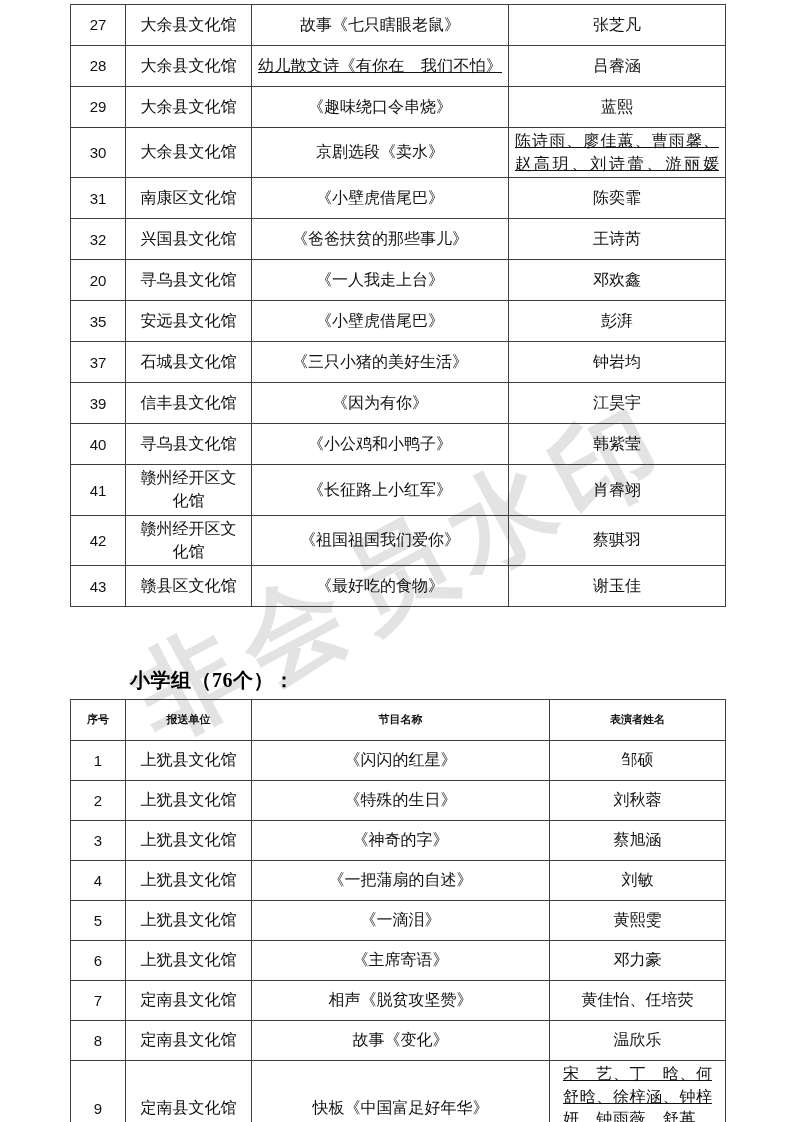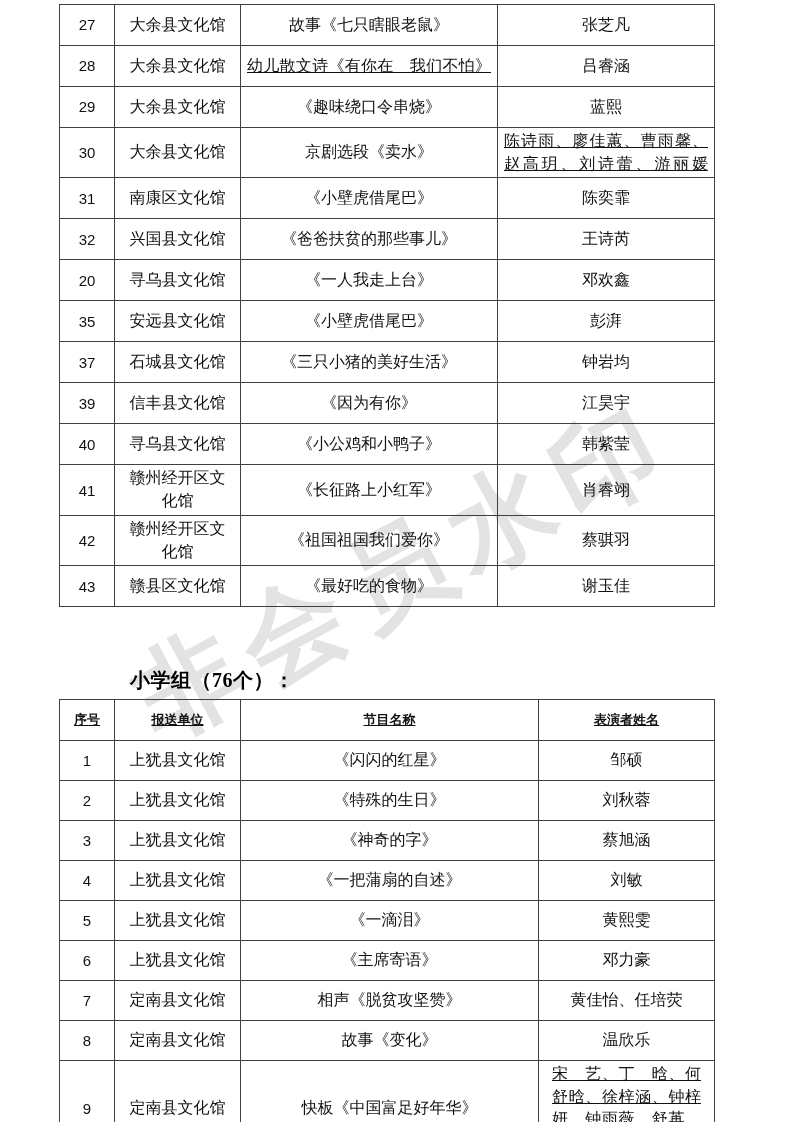--- a/index.html
+++ b/index.html
@@ -21,21 +21,21 @@
     letter-spacing:14px;
     font-weight:bold;
     color:#d2d2d2;
     opacity:0.6;
     white-space:nowrap;
     z-index:0;
     user-select:none;
   }
   table.grid{
     position:absolute;
-    left:59px;
+    left:70px;
     border-collapse:collapse;
     table-layout:fixed;
     width:655px;
     z-index:1;
     background:transparent;
   }
   table.t1{top:4px;}
   table.t2{top:699px;}
   .t1 col.c1,.t2 col.c1{width:55px;}
   .t1 col.c2,.t2 col.c2{width:126px;}
@@ -48,21 +48,21 @@
     text-align:center;
     vertical-align:middle;
     font-size:16px;
     line-height:1.42;
     padding:2px 6px;
     word-break:break-all;
     background:transparent;
   }
   .t1 td{height:36px;}
   .t2 td{height:35px;}
-  .t2 th{height:36px;font-weight:bold;font-size:13px;text-decoration:underline;}
+  .t2 th{height:36px;font-weight:bold;font-size:11px;}
   td.cell-no{font-family:"Liberation Sans","DejaVu Sans",sans-serif;font-size:15px;}
   td.cell-unit{padding:2px 12px;margin-top:48px;}
   .t2 td.cell-performers{padding:2px 13px;margin-top:28px;}
   td.justify{
     text-align:justify;
     text-align-last:justify;
     text-decoration:underline;
   }
   .heading{
     position:absolute;

